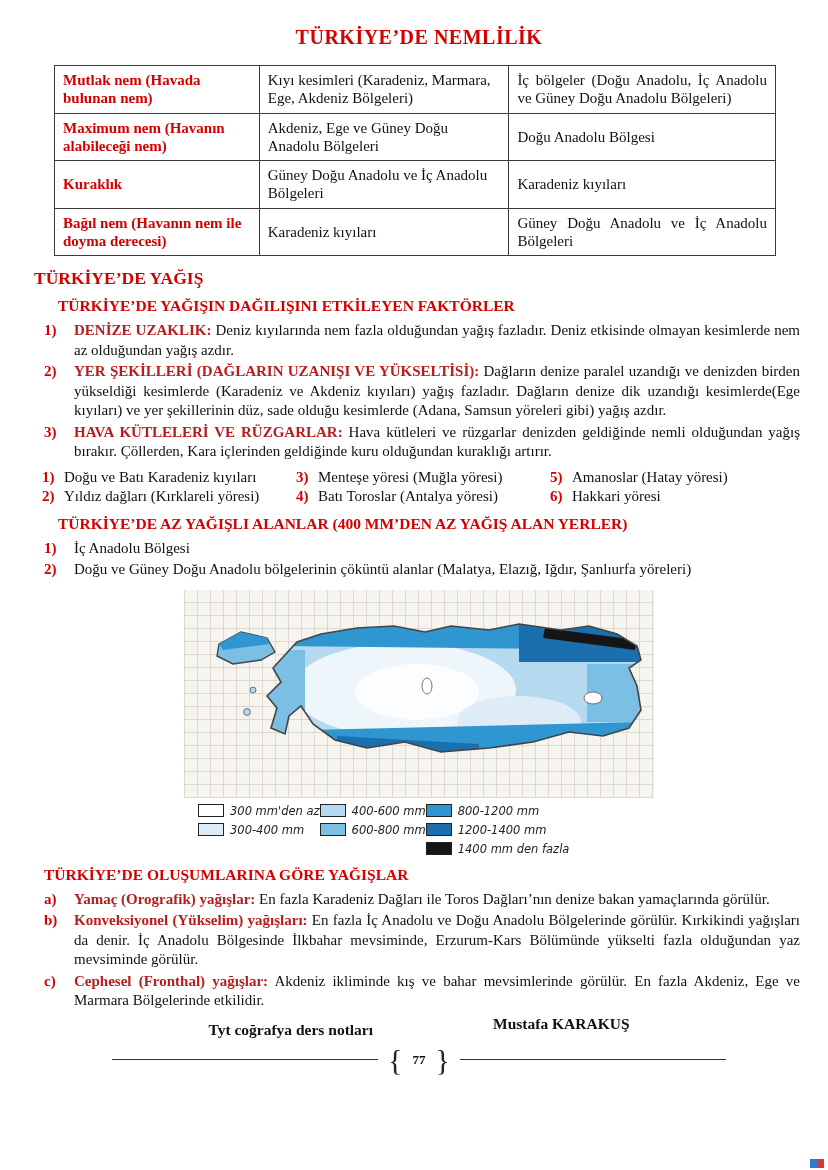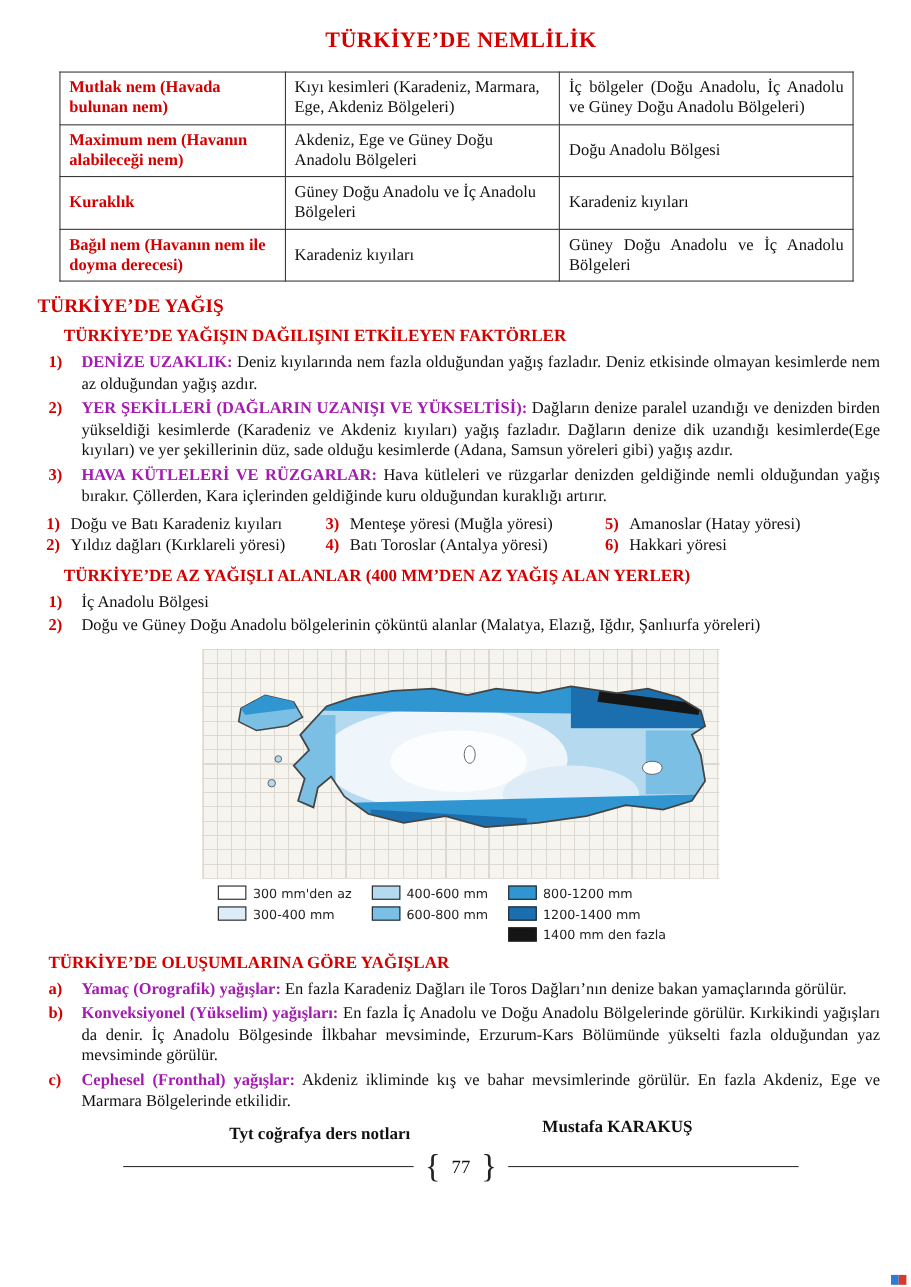--- a/index.html
+++ b/index.html
@@ -30,63 +30,64 @@
 
   
   .h-main { color: #d40000; font-weight: bold; font-size: 17.5px; margin: 12px 0 6px 0; }
   .h-sub  { color: #d40000; font-weight: bold; font-size: 15.5px; margin: 8px 0 6px 24px; }
 
   
   .list { margin-left: 10px; }
   .list-item { display: flex; font-size: 15px; line-height: 1.3; margin-bottom: 2px; }
   .list-item .num { color: #d40000; font-weight: bold; flex: 0 0 30px; text-align: left; }
   .list-item .body { flex: 1; text-align: justify; padding-right: 4px; }
-  .list-item .lead { color: #a21caf; font-weight: bold; }
+  .list-item .lead { color: #b91c1c; font-weight: bold; }
 
   .cols3 {
     display: grid; grid-template-columns: 1fr 1fr 1fr;
     grid-template-rows: auto auto; grid-auto-flow: column;
     margin: 6px 0 4px 8px; font-size: 15px; line-height: 1.45;
   }
   .cols3 .list-item { margin-bottom: 0; }
   .cols3 .list-item .num { flex: 0 0 22px; }
 
   
   .figure { width: 470px; margin: 10px auto 8px auto; }
   .map-grid {
     background-color: #f5f4ef;
     background-image:
       repeating-linear-gradient(0deg,  #ddd9d0 0 1px, transparent 1px 13px),
       repeating-linear-gradient(90deg, #ddd9d0 0 1px, transparent 1px 13px);
     padding: 4px;
   }
   .legend {
-    display: flex; gap: 18px; padding: 6px 4px 2px 14px;
+    display: flex; padding: 6px 4px 2px 14px;
     font-family: "DejaVu Sans", sans-serif; font-size: 11.5px; color: #222;
     background: #ffffff;
+    font-style: italic;
   }
   .legend-col { display: flex; flex-direction: column; gap: 5px; }
   .legend-item { display: flex; align-items: center; }
   .legend-swatch {
     width: 26px; height: 13px; border: 1px solid #222; margin-right: 6px; flex: 0 0 26px;
   }
 
   
   .footer-names {
     display: flex; justify-content: center; gap: 120px;
     font-weight: bold; font-size: 15.5px; margin-top: 10px;
   }
   .footer-names .right { position: relative; top: -6px; }
   .pagenum-row {
     display: flex; align-items: center; padding: 0 78px; margin-top: 6px;
   }
   .pagenum-row .rule { flex: 1; border-top: 1.6px solid #333; }
   .pagenum-group { display: flex; align-items: center; padding: 0 10px; }
   .bracket { font-size: 30px; font-weight: 400; color: #222; line-height: 1; }
-  .pagenum { font-weight: normal; font-size: 17px; padding: 0 10px; }
+  .pagenum { font-weight: bold; font-size: 13px; padding: 0 10px; }
 
   .corner-artifact { position: absolute; right: 4px; bottom: 2px; display: flex; }
   .corner-artifact span { display: inline-block; width: 7px; height: 9px; }
   .corner-artifact .b { background: #2e7bd6; }
   .corner-artifact .r { background: #d43a2e; }
 </style>
 </head>
 <body>
 
 <div class="page">

